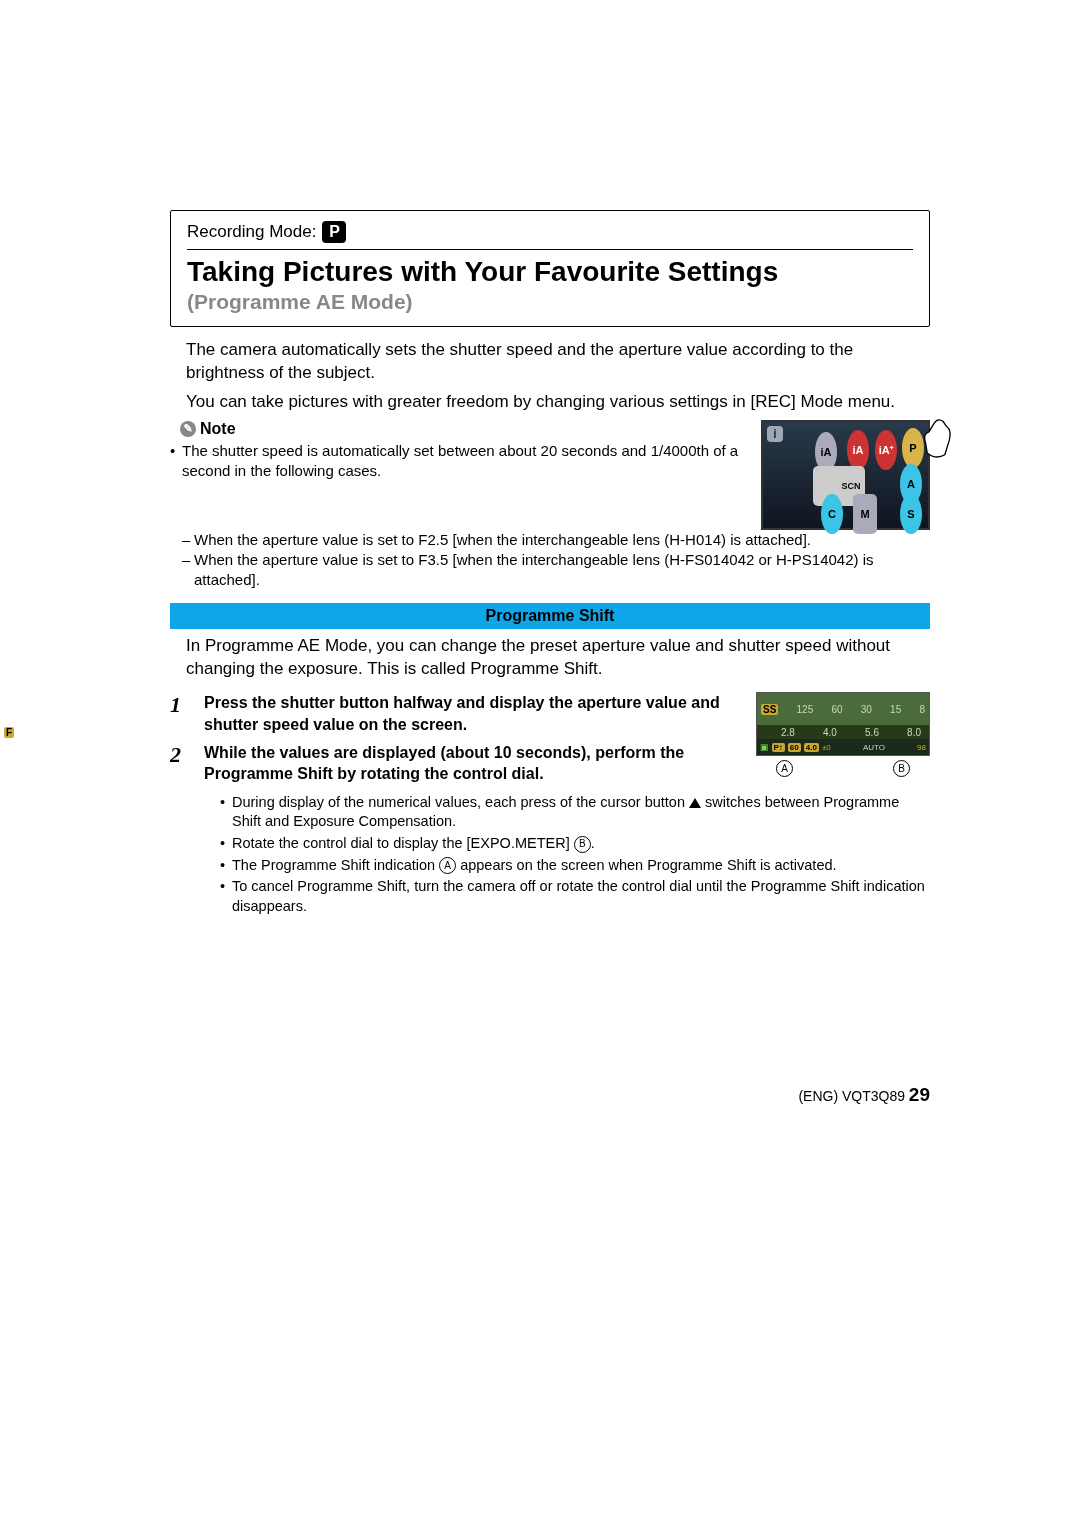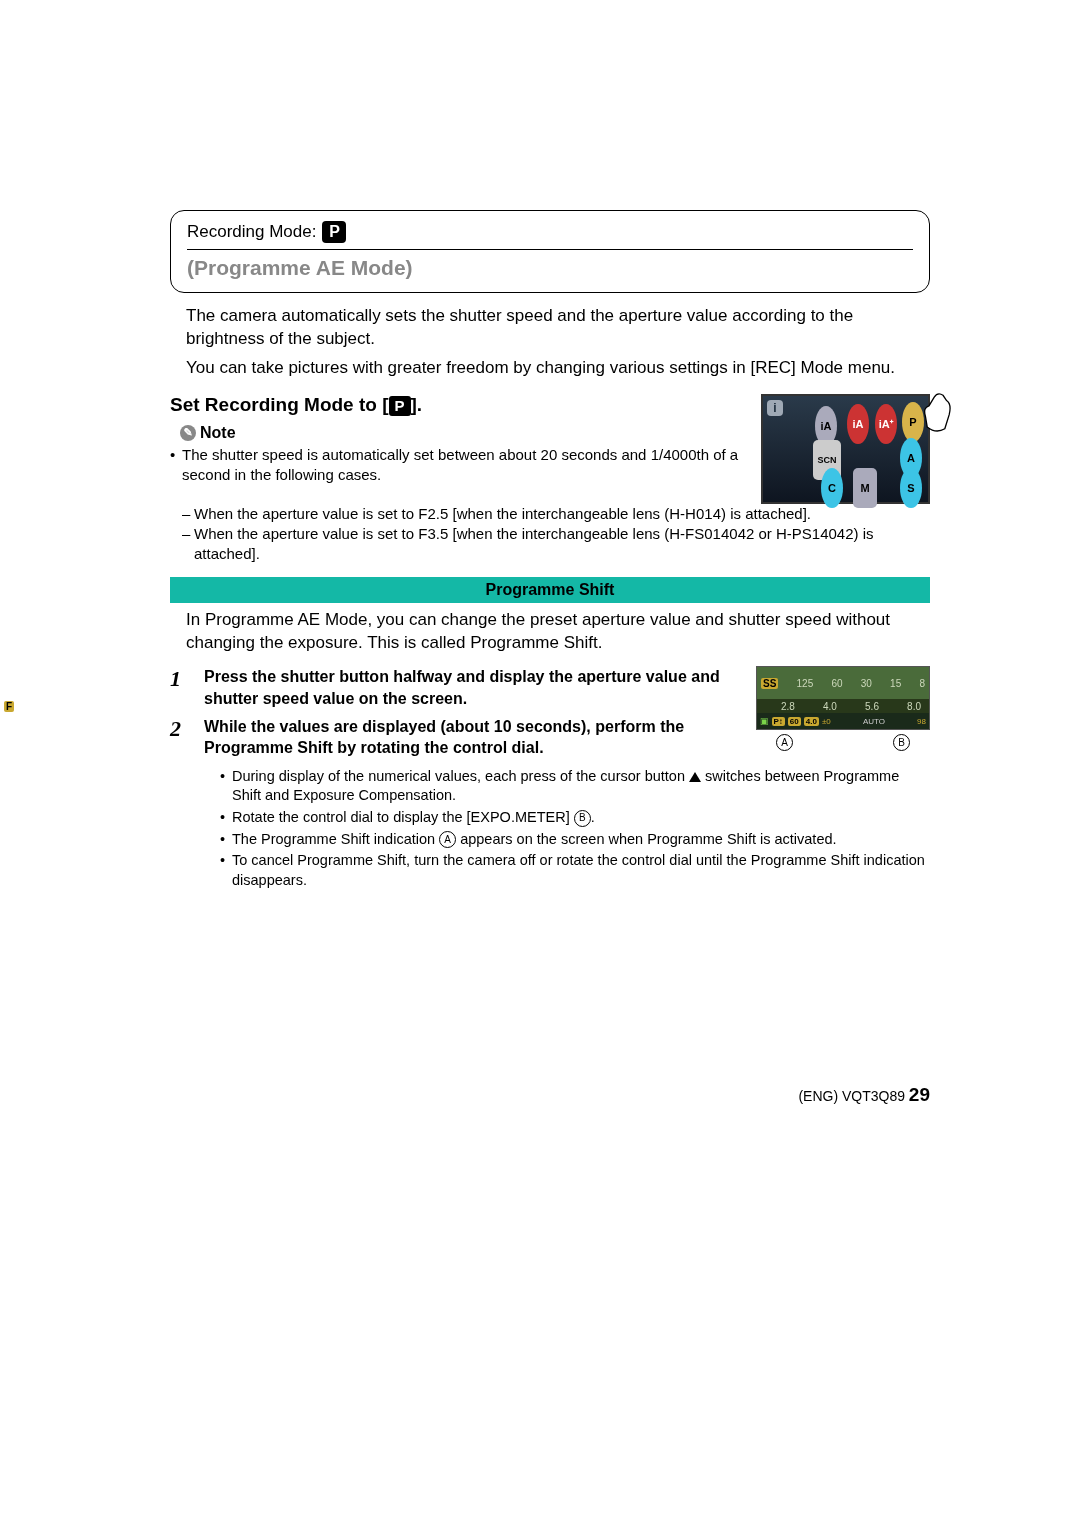--- a/index.html
+++ b/index.html
@@ -10,21 +10,21 @@
     color: #000;
     width: 1080px;
     height: 1526px;
     position: relative;
   }
   .page {
     padding: 210px 150px 0 170px;
   }
   .header-box {
     border: 1.5px solid #000;
-    border-radius: 14px;
+    border-radius: 2px;
     padding: 10px 16px 12px 16px;
     margin-bottom: 12px;
   }
   .rec-mode-line {
     font-size: 17px;
     display: flex;
     align-items: center;
     gap: 6px;
   }
   .p-icon {
@@ -116,21 +116,21 @@
     position: absolute;
     left: 0;
   }
   .sub-dash {
     margin-left: 12px;
   }
   .sub-dash li::before {
     content: "–";
   }
   .shift-header {
-    background: #14b8a6;
+    background: #0ea5e9;
     padding: 4px 0;
     text-align: center;
     font-size: 16px;
     font-weight: bold;
     margin: 8px 0 6px 0;
   }
   .steps {
     display: flex;
     flex-direction: column;
     gap: 6px;
@@ -209,21 +209,21 @@
     display: flex;
     align-items: center;
     justify-content: center;
     font-size: 11px;
     font-weight: bold;
     color: #000;
   }
   .d-gray { background: #aab; }
   .d-red  { background: #c33; color:#fff; }
   .d-blue { background: #3cc4e6; }
-  .d-scn  { background: #ccc; width:28px; border-radius:5px; font-size:9px; }
+  .d-scn  { background: #ccc; width:28px; border-radius:5px; font-size:9px;padding-left:24px; }
   .d-yel  { background: #d8b44a; }
   .finger {
     position: absolute;
     width: 36px;
     height: 44px;
     top: -6px;
     right: -26px;
   }
   .lcd-i {
     position: absolute;
@@ -302,20 +302,21 @@
 <body>
 
 <div class="page">
 
   <div class="header-box">
     <div class="rec-mode-line">
       <span>Recording Mode:</span>
       <span class="p-icon">P</span>
     </div>
     <div class="divider"></div>
+    <div class="main-title">Taking Pictures with Your Favourite Settings</div>
     <div class="subtitle">(Programme AE Mode)</div>
   </div>
 
   <div class="para">The camera automatically sets the shutter speed and the aperture value according to the brightness of the subject.</div>
   <div class="para">You can take pictures with greater freedom by changing various settings in [REC] Mode menu.</div>
 
   <div class="clearfix">
     <div class="float-img">
       <div class="lcd-box">
         <div class="lcd-i">i</div>
@@ -327,23 +328,20 @@
         <div class="mode-dot d-blue" style="top:42px;right:6px;">A</div>
         <div class="mode-dot d-blue" style="top:72px;left:58px;">C</div>
         <div class="mode-dot d-gray" style="top:72px;left:90px;width:24px;border-radius:5px;">M</div>
         <div class="mode-dot d-blue" style="top:72px;right:6px;">S</div>
         <svg class="finger" viewBox="0 0 40 50">
           <path d="M8 30 Q5 20 12 18 L18 8 Q22 2 28 6 L32 12 Q38 16 35 28 L30 44 Q20 50 10 42 Z" fill="#fff" stroke="#000" stroke-width="1.5"></path>
         </svg>
       </div>
     </div>
 
-    <div class="set-rec">
-      <span>Set Recording Mode to [</span><span class="p-icon-inline">P</span><span>].</span>
-    </div>
 
     <div class="note-row">
       <span class="note-icon">✎</span>
       <span class="note-label">Note</span>
     </div>
     <ul class="small-bullets">
       <li>The shutter speed is automatically set between about 20 seconds and 1/4000th of a second in the following cases.</li>
     </ul>
   </div>
   <ul class="small-bullets sub-dash">

